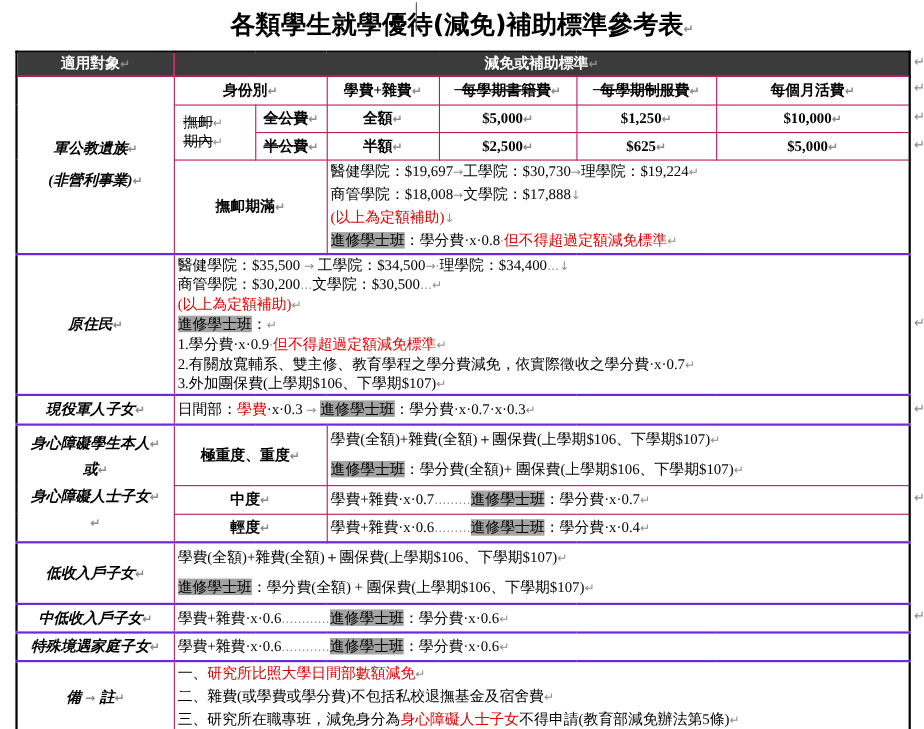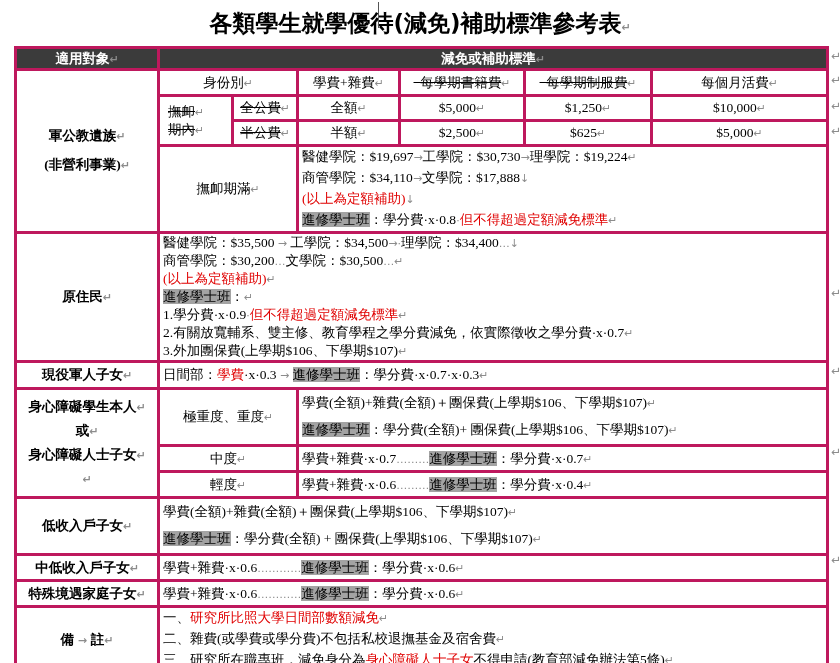--- a/index.html
+++ b/index.html
@@ -9,26 +9,26 @@
     overflow:hidden;
   }
   #title{
     position:absolute;top:7px;left:0;width:100%;text-align:center;
     font-size:23px;font-weight:bold;line-height:32px;
     font-family:"DejaVu Sans",sans-serif;
   }
   #caret{position:absolute;left:378px;top:2px;width:1px;height:26px;background:#555;}
   #tbl-wrap{position:absolute;left:14px;top:46px;width:826px;}
   table{border-collapse:collapse;table-layout:fixed;width:812px;border:2px solid #000;}
-  td{border:3px solid #be185d;padding:0;font-size:13.5px;vertical-align:middle;overflow:hidden;}
+  td{border:1px solid #be185d;padding:0;font-size:13.5px;vertical-align:middle;overflow:hidden;}
   tr.sec>td{border-top:2px solid #6d28d9;}
-  .ctr{text-align:center;}
+  .ctr{text-align:center;font-weight:bold;}
   .lft{text-align:left;padding-left:3px;}
   .pl8{padding-left:8px;}
-  .bold{font-weight:bold;}
+  .bold{font-weight:bold;font-style:italic;}
   .hd>td{background:var(--hbg);color:#fff;font-weight:bold;}
   .red{color:var(--red);text-align:center;}
   .hl{background:var(--hl);}
   .st{text-decoration:line-through;margin-top:40px;}
   .mk{color:var(--mk);font-family:"DejaVu Sans",sans-serif;font-size:11px;}
   .ln{line-height:inherit;}
   .lh17{line-height:17px;}
   .lh20{line-height:20px;}
   .lh23{line-height:23px;}
   .lh26{line-height:26px;margin-left:20px;}
@@ -124,21 +124,21 @@
     <td class="ctr">
             <div class="ln"><span>$5,000</span><span class="mk">↵</span></div>
           </td>
   </tr>
   <tr style="height:80px">
     <td class="ctr" colspan="2">
             <div class="ln"><span>撫卹期滿</span><span class="mk">↵</span></div>
           </td>
     <td class="lft lh20" colspan="4">
             <div class="ln"><span>醫健學院：$19,697</span><span class="mk">→</span><span>工學院：$30,730</span><span class="mk">→</span><span>理學院：$19,224</span><span class="mk">↵</span></div>
-            <div class="ln"><span>商管學院：$34,110</span><span class="mk">→</span><span>文學院：$17,888</span><span class="mk">↓</span></div>
+            <div class="ln"><span>商管學院：$18,008</span><span class="mk">→</span><span>文學院：$17,888</span><span class="mk">↓</span></div>
             <div class="ln"><span class="red">(以上為定額補助)</span><span class="mk">↓</span></div>
             <div class="ln"><span class="hl">進修學士班</span><span>：學分費·x·0.8</span><span class="mk">·</span><span class="red">但不得超過定額減免標準</span><span class="mk">↵</span></div>
           </td>
   </tr>
   <tr class="sec" style="height:119px">
     <td class="ctr bold">
             <div class="ln"><span>原住民</span><span class="mk">↵</span></div>
           </td>
     <td class="lft lh17" colspan="6">
             <div class="ln"><span>醫健學院：$35,500 </span><span class="mk">→</span><span> 工學院：$34,500</span><span class="mk">→·</span><span>理學院：$34,400</span><span class="mk">…↓</span></div>

